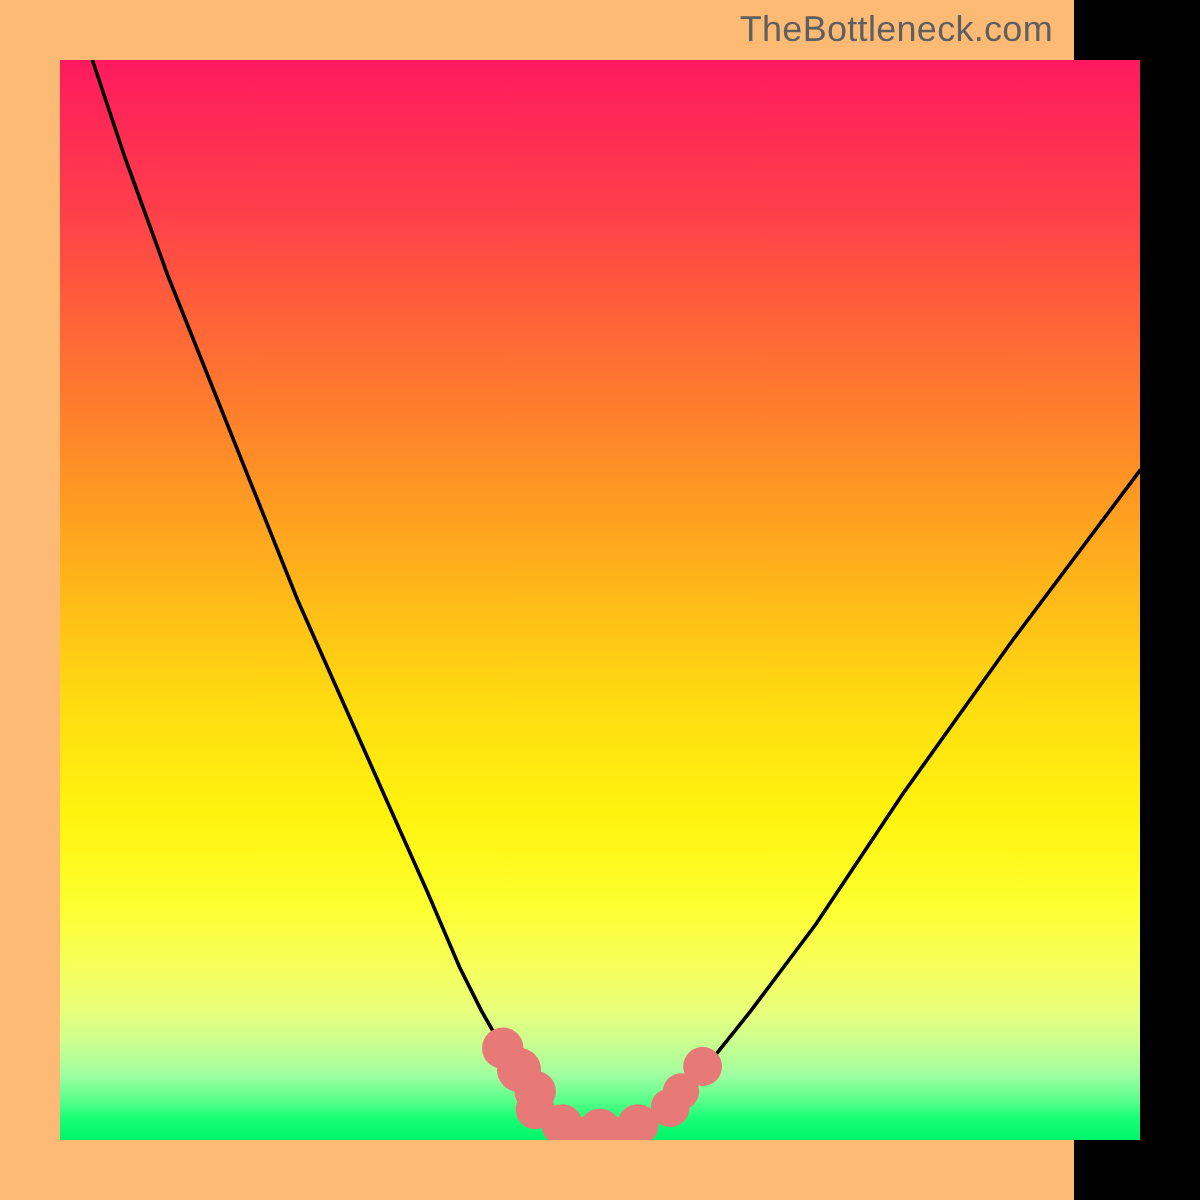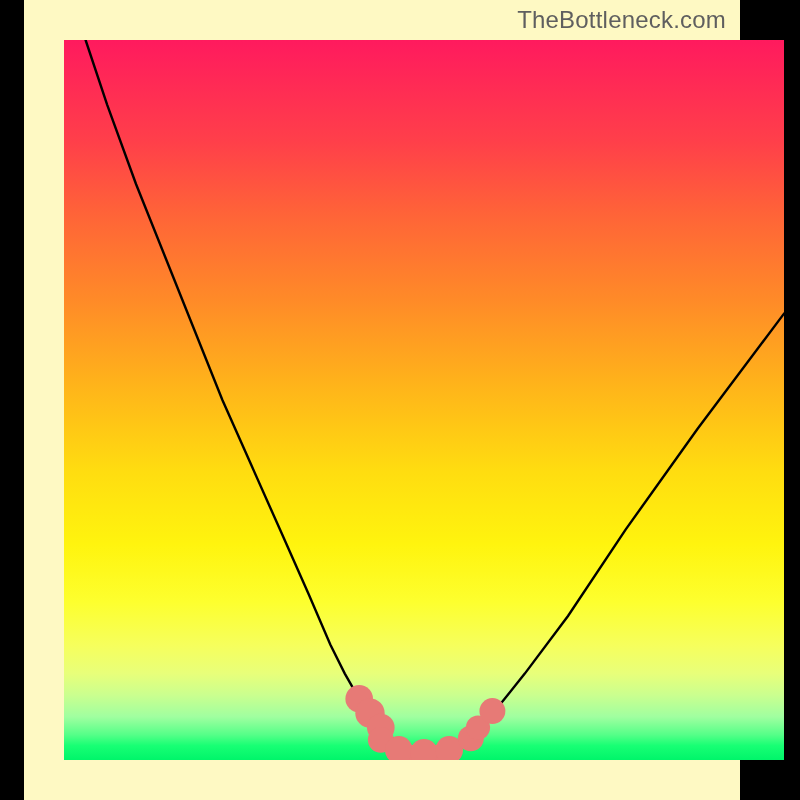--- a/index.html
+++ b/index.html
@@ -10,22 +10,21 @@
     overflow: hidden;
     background: #000;
     font-family: Arial, Helvetica, sans-serif;
   }
   .frame {
     position: absolute;
     top: 0;
     left: 0;
     width: 716px;
     height: 800px;
-    background: #fef9c3;
-    margin-left: 24px;
+    background: #fdba74;
   }
   .plot-area {
     position: absolute;
     top: 40px;
     left: 40px;
     width: 720px;
     height: 720px;
     overflow: hidden;
     
     background: linear-gradient(

